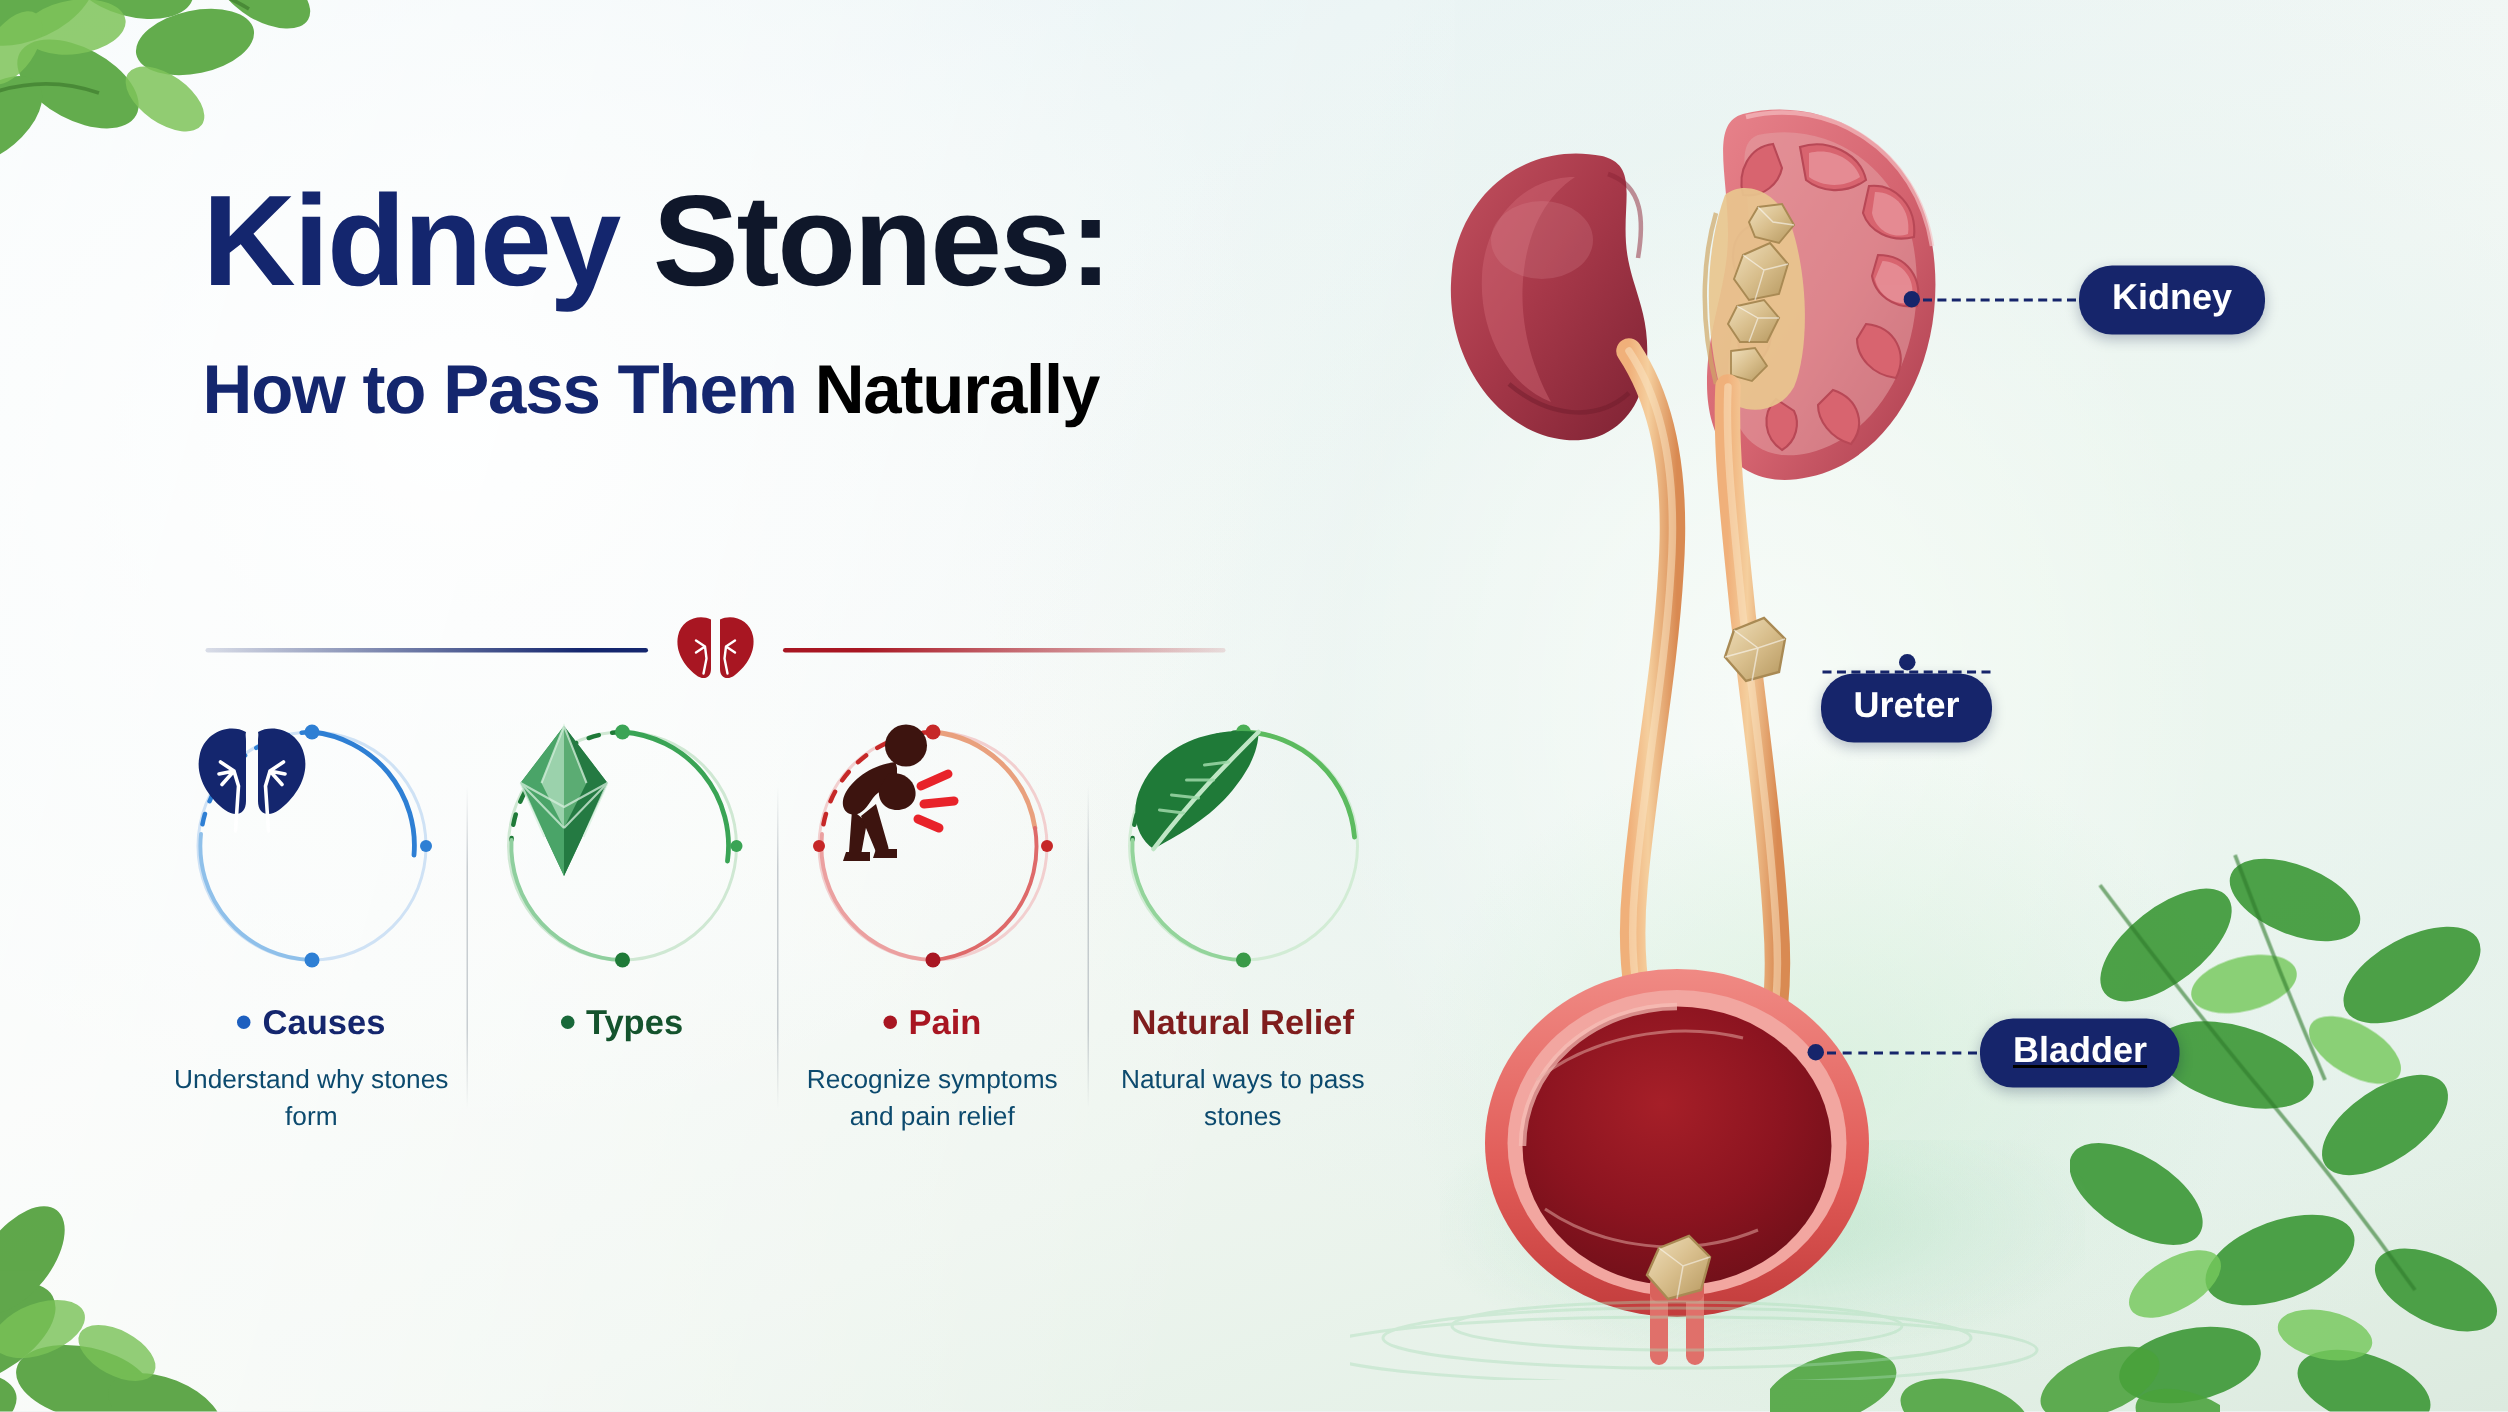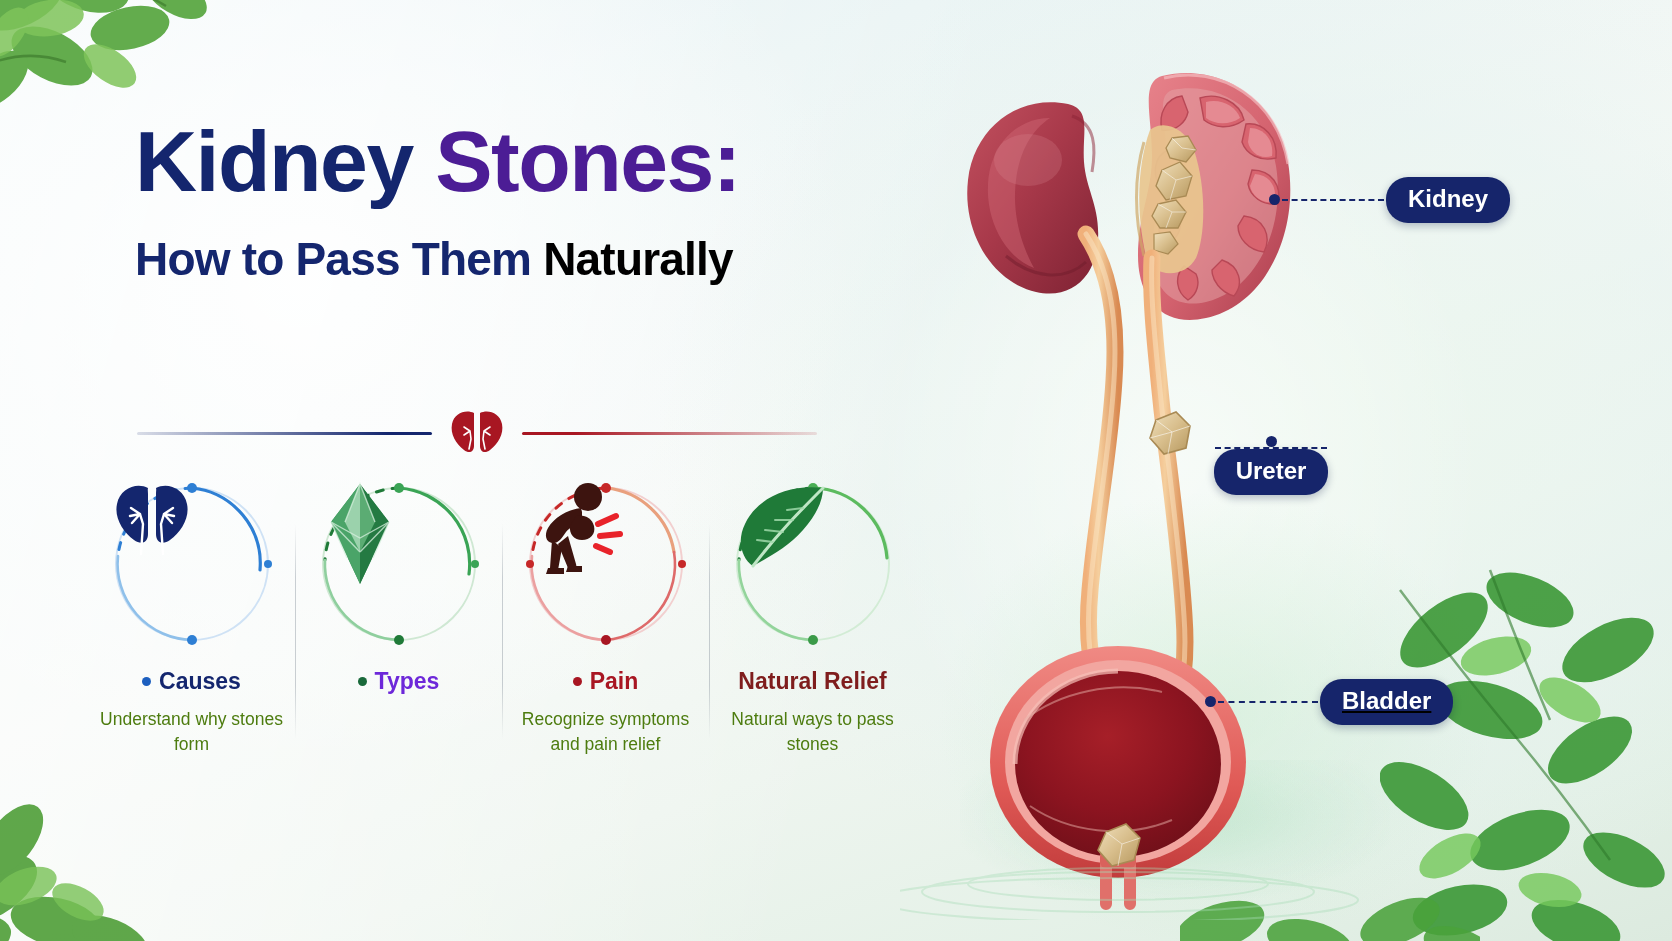--- a/index.html
+++ b/index.html
@@ -38,21 +38,21 @@
 
   
   .left-col {
     position: absolute; left: 135px; top: 118px; width: 800px;
   }
   .title {
     font-size: 86px; font-weight: 700; line-height: 1.0;
     letter-spacing: -1.5px; white-space: nowrap;
   }
   .t-navy { color: #14266e; }
-  .t-crimson { color: #4c1d95; }
+  .t-crimson { color: #0f172a; }
   .t-green { color: #000000; margin-top: 16px; }
 
   .subtitle {
     margin-top: 26px;
     font-size: 46px; font-weight: 700; line-height: 1.28;
     color: #14266e; letter-spacing: -0.8px;
   }
   .subtitle .ln { display: block; white-space: nowrap; }
 
   
@@ -61,21 +61,21 @@
     width: 680px; height: 56px;
     display: flex; align-items: center;
   }
   .div-line { height: 3px; flex: 1; border-radius: 2px; }
   .div-line.navy { background: linear-gradient(90deg, rgba(20,38,110,0.15) 0%, #14266e 85%, #14266e 100%); }
   .div-line.red  { background: linear-gradient(90deg, #a81622 0%, #a81622 18%, rgba(168,22,34,0.12) 100%); }
   .div-icon { margin: 0 16px; display: flex; align-items: center; }
 
   
   .cards {
-    position: absolute; left: 88px; top: 482px;
+    position: absolute; left: 104px; top: 482px;
     width: 830px; display: flex;
   }
   .card {
     width: 207px; position: relative;
     display: flex; flex-direction: column; align-items: center;
     padding: 0 6px;
   }
   .card + .card::before {
     content: ""; position: absolute; left: 0; top: 42px; bottom: 18px; width: 1px;
     background: linear-gradient(180deg, rgba(140,150,160,0) 0%, rgba(140,150,160,0.45) 25%, rgba(140,150,160,0.45) 75%, rgba(140,150,160,0) 100%);
@@ -86,21 +86,21 @@
     position: absolute; inset: 0; display: flex;
     align-items: center; justify-content: center;
   }
   .card-label {
     margin-top: 22px; font-size: 23px; font-weight: 700;
     display: flex; align-items: center; gap: 8px; white-space: nowrap;
   }
   .card-dot { width: 9px; height: 9px; border-radius: 50%; display: inline-block; }
   .card-desc {
     margin-top: 12px; font-size: 17.5px; line-height: 1.42;
-    color: #4d7c0f; text-align: center; font-weight: 400;
+    color: #0c4a6e; text-align: center; font-weight: 400;
   }
 
   
   .anatomy { position: absolute; left: 900px; top: 20px; width: 520px; height: 900px; }
   .anatomy svg { display: block; }
 
   .water {
     position: absolute; left: 960px; top: 760px; width: 430px; height: 140px;
     background: radial-gradient(ellipse at 50% 40%, rgba(172,222,190,0.5) 0%, rgba(180,225,200,0.18) 45%, rgba(180,225,200,0) 75%);
   }
@@ -284,21 +284,21 @@
               <path d="M14 40 L43 56 L72 40"></path>
               <path d="M28 40 L43 2 L58 40"></path>
               <path d="M43 70 L14 40 M43 70 L72 40"></path>
               <path d="M14 40 L30 76 M72 40 L56 76"></path>
             </g>
           </svg>
         </div>
       </div>
       <div class="card-label">
         <span class="card-dot" style="background:#19693a"></span>
-        <span style="color:#6d28d9">Types</span>
+        <span style="color:#14532d">Types</span>
       </div>
     </div>
 
     <div class="card">
       <div class="ring-wrap">
         <svg viewBox="0 0 164 164">
           <circle cx="82" cy="82" r="76" fill="none" stroke="#f2cfcf" stroke-width="2"></circle>
           <path d="M82 6 A76 76 0 0 1 150 70" fill="none" stroke="#e9a07d" stroke-width="3.2" stroke-linecap="round"></path>
           <path d="M150 70 A76 76 0 0 1 82 158" fill="none" stroke="#de6a6a" stroke-width="2.6" stroke-linecap="round"></path>
           <path d="M82 6 A76 76 0 0 0 8 74" fill="none" stroke="#c62828" stroke-width="3" stroke-linecap="round" stroke-dasharray="7 9"></path>

